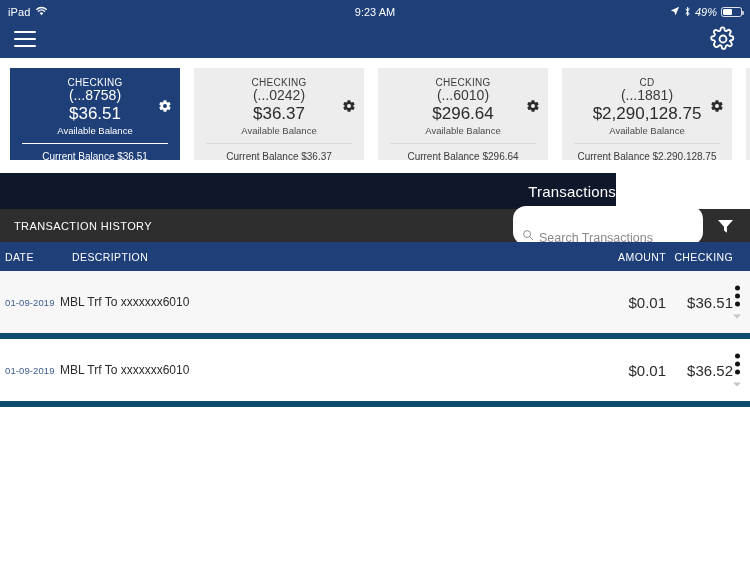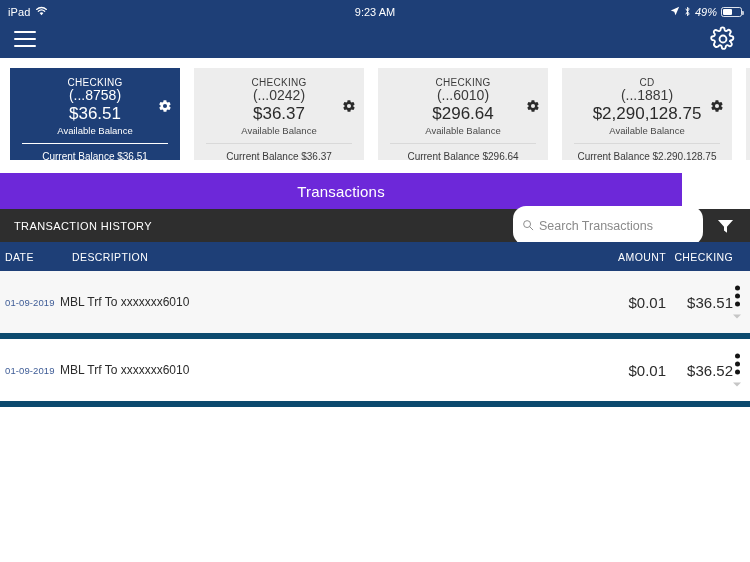--- a/index.html
+++ b/index.html
@@ -201,26 +201,26 @@
     font-size: 10px;
     color: #3b3b3b;
     white-space: nowrap;
   }
   .selected .acct-bottom { color: #ffffff; }
 
   
   .tx-title-bar {
     position: absolute;
     top: 173px; left: 0;
-    width: 682px;
+    width: 616px;
     height: 36px;
-    background: #6d28d9;
-    display: flex;
-    align-items: center;
-    justify-content: center;
+    background: #0f172a;
+    display: flex;
+    align-items: center;
+    justify-content: flex-end;
   }
   .tx-title {
     color: #ffffff;
     font-size: 15px;
     letter-spacing: 0.2px;
   }
 
   
   .history-bar {
     position: absolute;
@@ -238,21 +238,21 @@
     letter-spacing: 0.4px;
   }
   .search-wrap {
     margin-left: auto;
     margin-right: 14px;
     width: 190px;
     height: 39px;
     background: #ffffff;
     border-radius: 13px;
     display: flex;
-    align-items: center;
+    align-items: flex-end;
     padding: 0 9px;
     gap: 5px;
   }
   .search-input {
     border: none;
     outline: none;
     background: transparent;
     font-family: "Liberation Sans", sans-serif;
     font-size: 12.5px;
     color: #1a1a1a;

